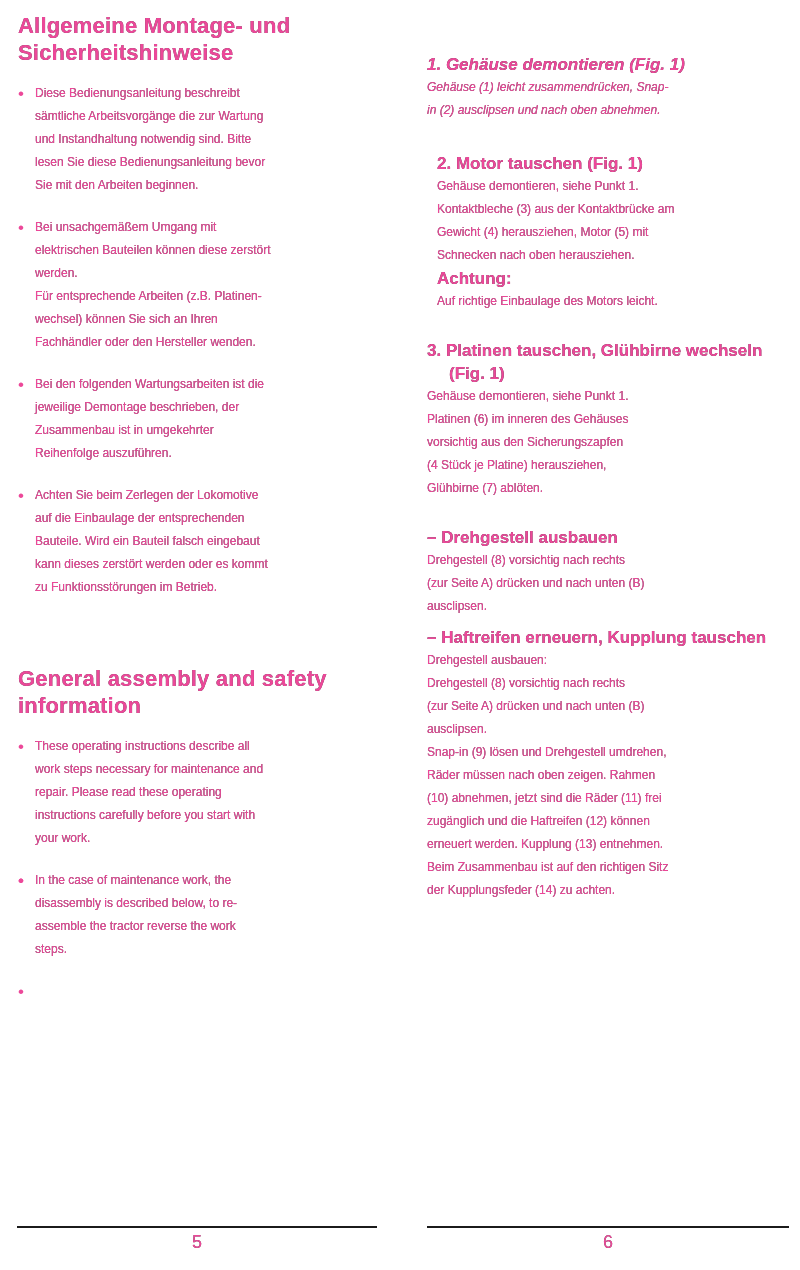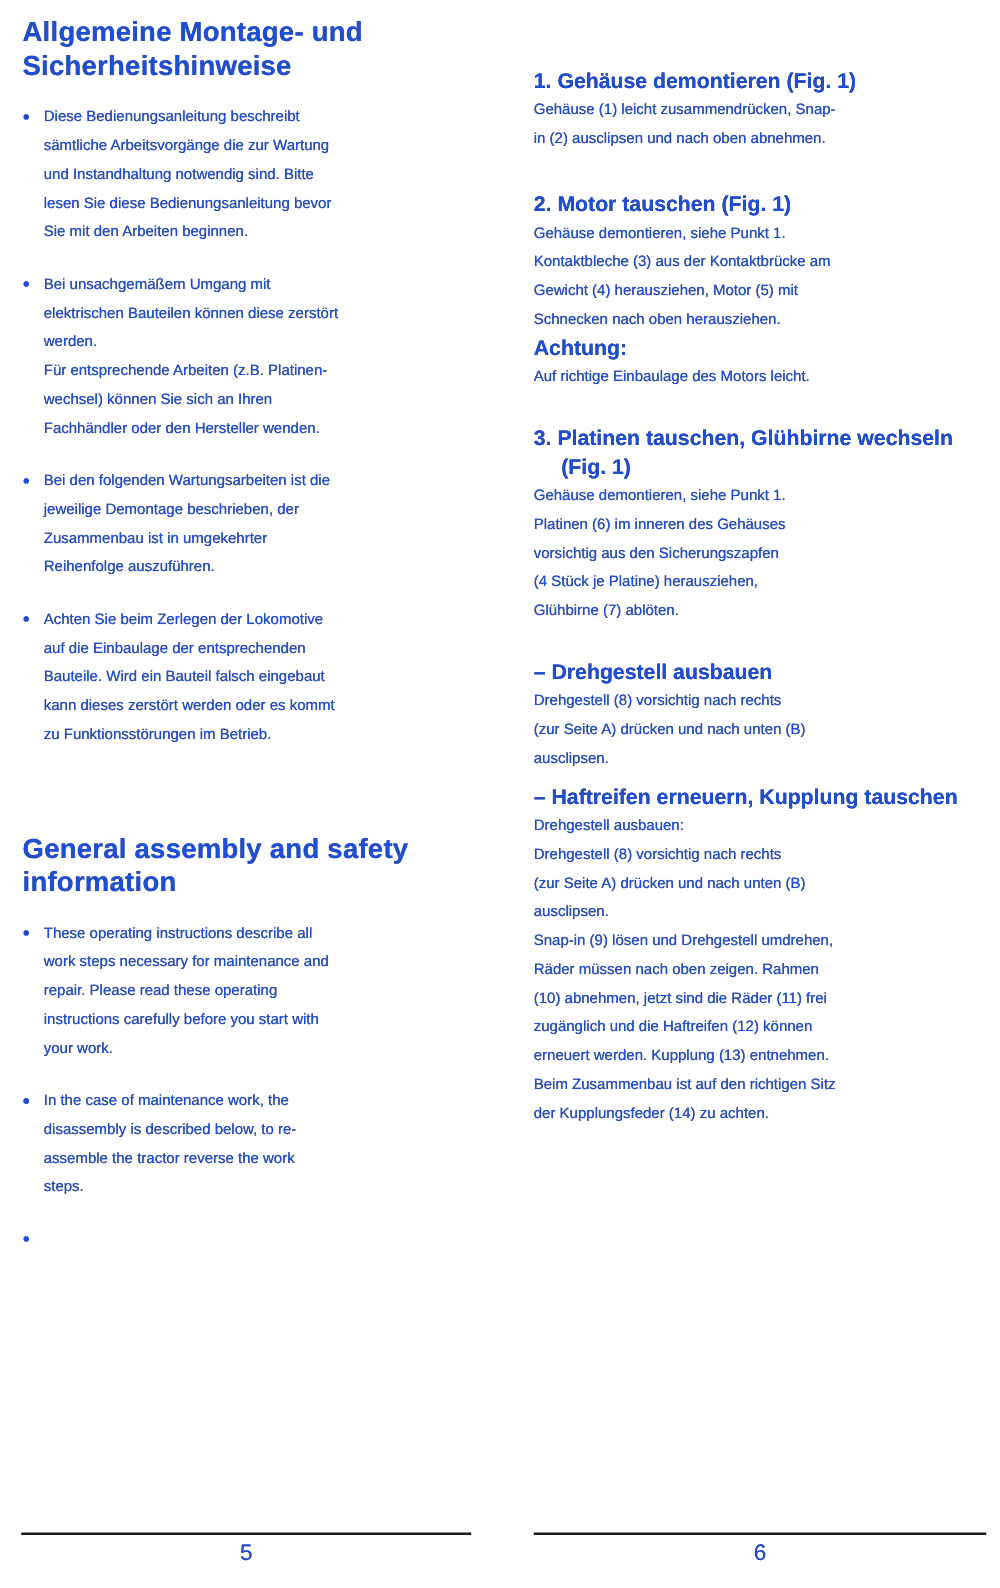--- a/index.html
+++ b/index.html
@@ -5,21 +5,21 @@
   html, body {
     margin: 0;
     padding: 0;
     background: #ffffff;
   }
   .page {
     position: relative;
     width: 800px;
     height: 1270px;
     background: #ffffff;
-    color: #1d4ed8;
+    color: #ec4899;
     font-family: "Liberation Sans", sans-serif;
     overflow: hidden;
   }
   .col {
     position: absolute;
     top: 12px;
   }
   .col-left  { left: 18px;  width: 378px; }
   .col-right { left: 427px; width: 366px; }
 
@@ -58,22 +58,22 @@
     line-height: 23px;
     font-weight: 700;
     white-space: pre-line;
     text-shadow: 0 0 0.5px rgba(0,0,0,0.8);
   }
   .sec-title {
     padding-left: 22px;
     text-indent: -22px;
   }
   .section { margin-top: 26px; }
-  .section.first { margin-top: 41px; }
-  .section.s2 { margin-top: 30px; }
+  .section.first { margin-top: 41px; font-style: italic; }
+  .section.s2 { margin-top: 30px; margin-left: 10px; }
   .subsection { margin-top: 25px; }
   .subsection.subB { margin-top: 8px; }
 
   .footer {
     position: absolute;
     top: 1226px;
     text-align: center;
   }
   .footer-left  { left: 17px;  width: 360px; }
   .footer-right { left: 427px; width: 362px; }

